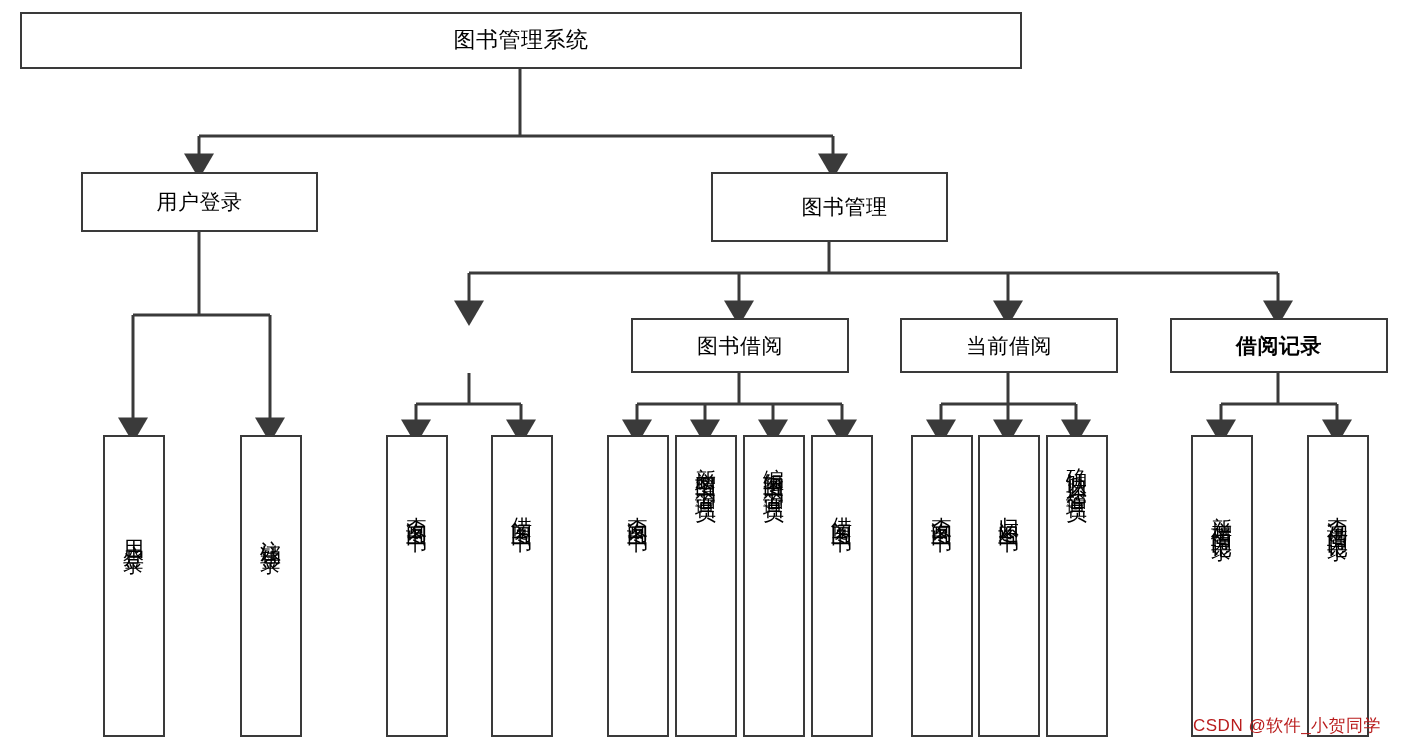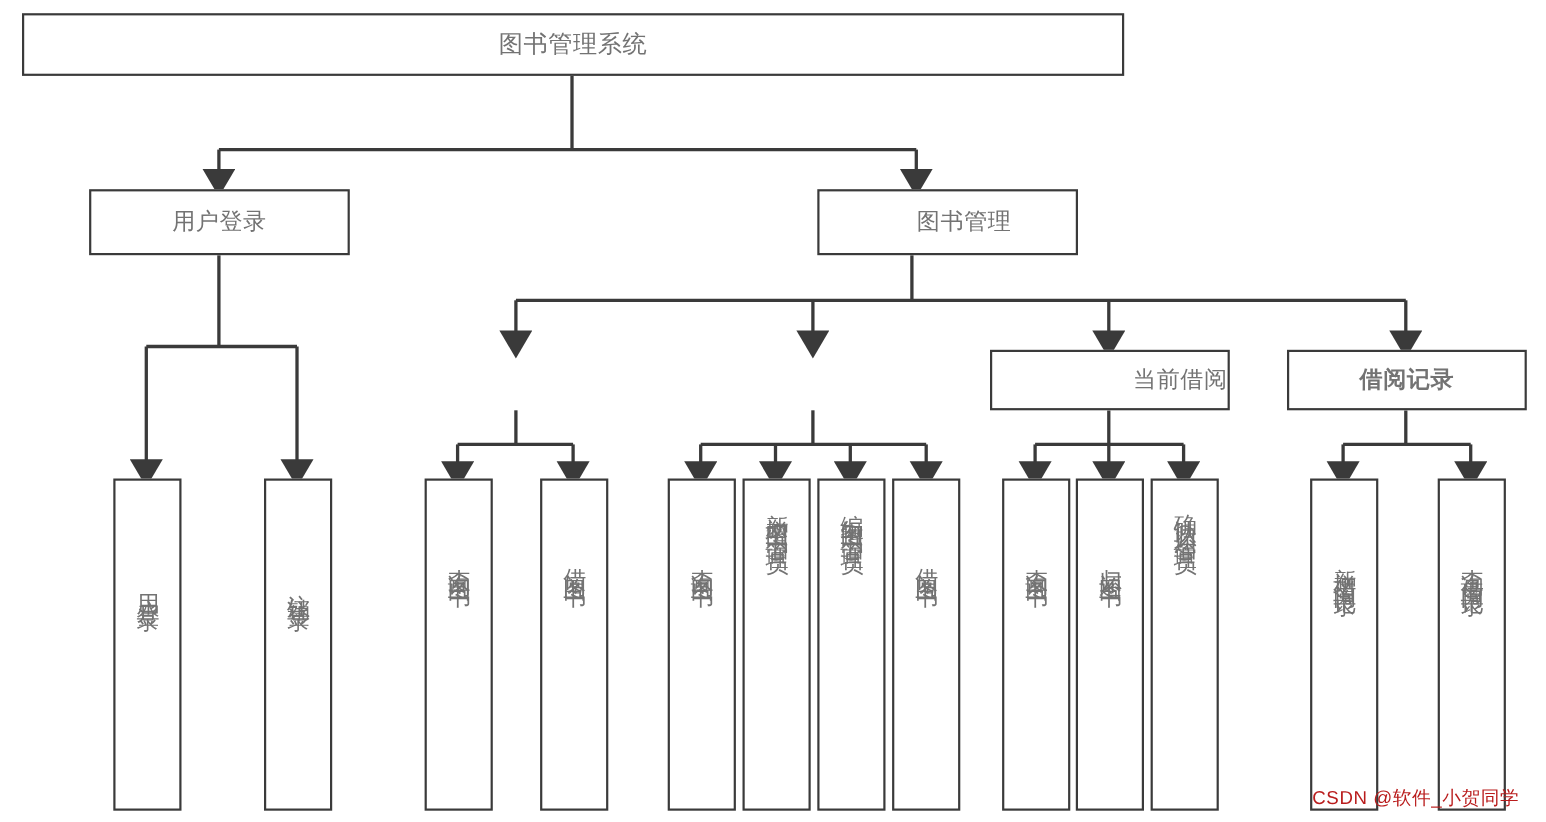--- a/index.html
+++ b/index.html
@@ -30,21 +30,21 @@
     position: absolute;
     box-sizing: border-box;
     border: 2.5px solid #3a3a3a;
     background: #ffffff;
     display: flex;
     align-items: center;
     justify-content: center;
     color: #3c3c3c;
   }
   .node-label {
-    color: #737373;
+    color: #000000;
     letter-spacing: 0.5px;
     white-space: nowrap;
     line-height: 1.1;
   }
   
   .node.horiz .node-label {
     font-size: 21px;
   }
   .node.root .node-label {
     font-size: 22px;
@@ -139,27 +139,30 @@
   </svg>
 
   <div class="node horiz root" style="left:20px; top:12px; width:1002px; height:57px;">
     <span class="node-label">图书管理系统</span>
   </div>
 
   <div class="node horiz" style="left:81px; top:172px; width:237px; height:60px;">
     <span class="node-label">用户登录</span>
   </div>
 
-  <div class="node horiz" style="left:743px; top:172px; width:237px; height:60px;padding-left:30px;">
+  <div class="node horiz" style="left:711px; top:172px; width:237px; height:70px;padding-left:30px;">
     <span class="node-label">图书管理</span>
   </div>
 
 
-
-  <div class="node horiz" style="left:900px; top:318px; width:218px; height:55px;justify-content:flex-end;">
+  <div class="node horiz" style="left:631px; top:318px; width:218px; height:55px;">
+    <span class="node-label">图书借阅</span>
+  </div>
+
+  <div class="node horiz" style="left:900px; top:318px; width:218px; height:55px;">
     <span class="node-label">当前借阅</span>
   </div>
 
   <div class="node horiz" style="left:1170px; top:318px; width:218px; height:55px;font-weight:bold;">
     <span class="node-label">借阅记录</span>
   </div>
 
   <div class="node vert mid" style="left:103px; top:435px; width:62px; height:302px;">
     <span class="node-label">用户登录</span>
   </div>

